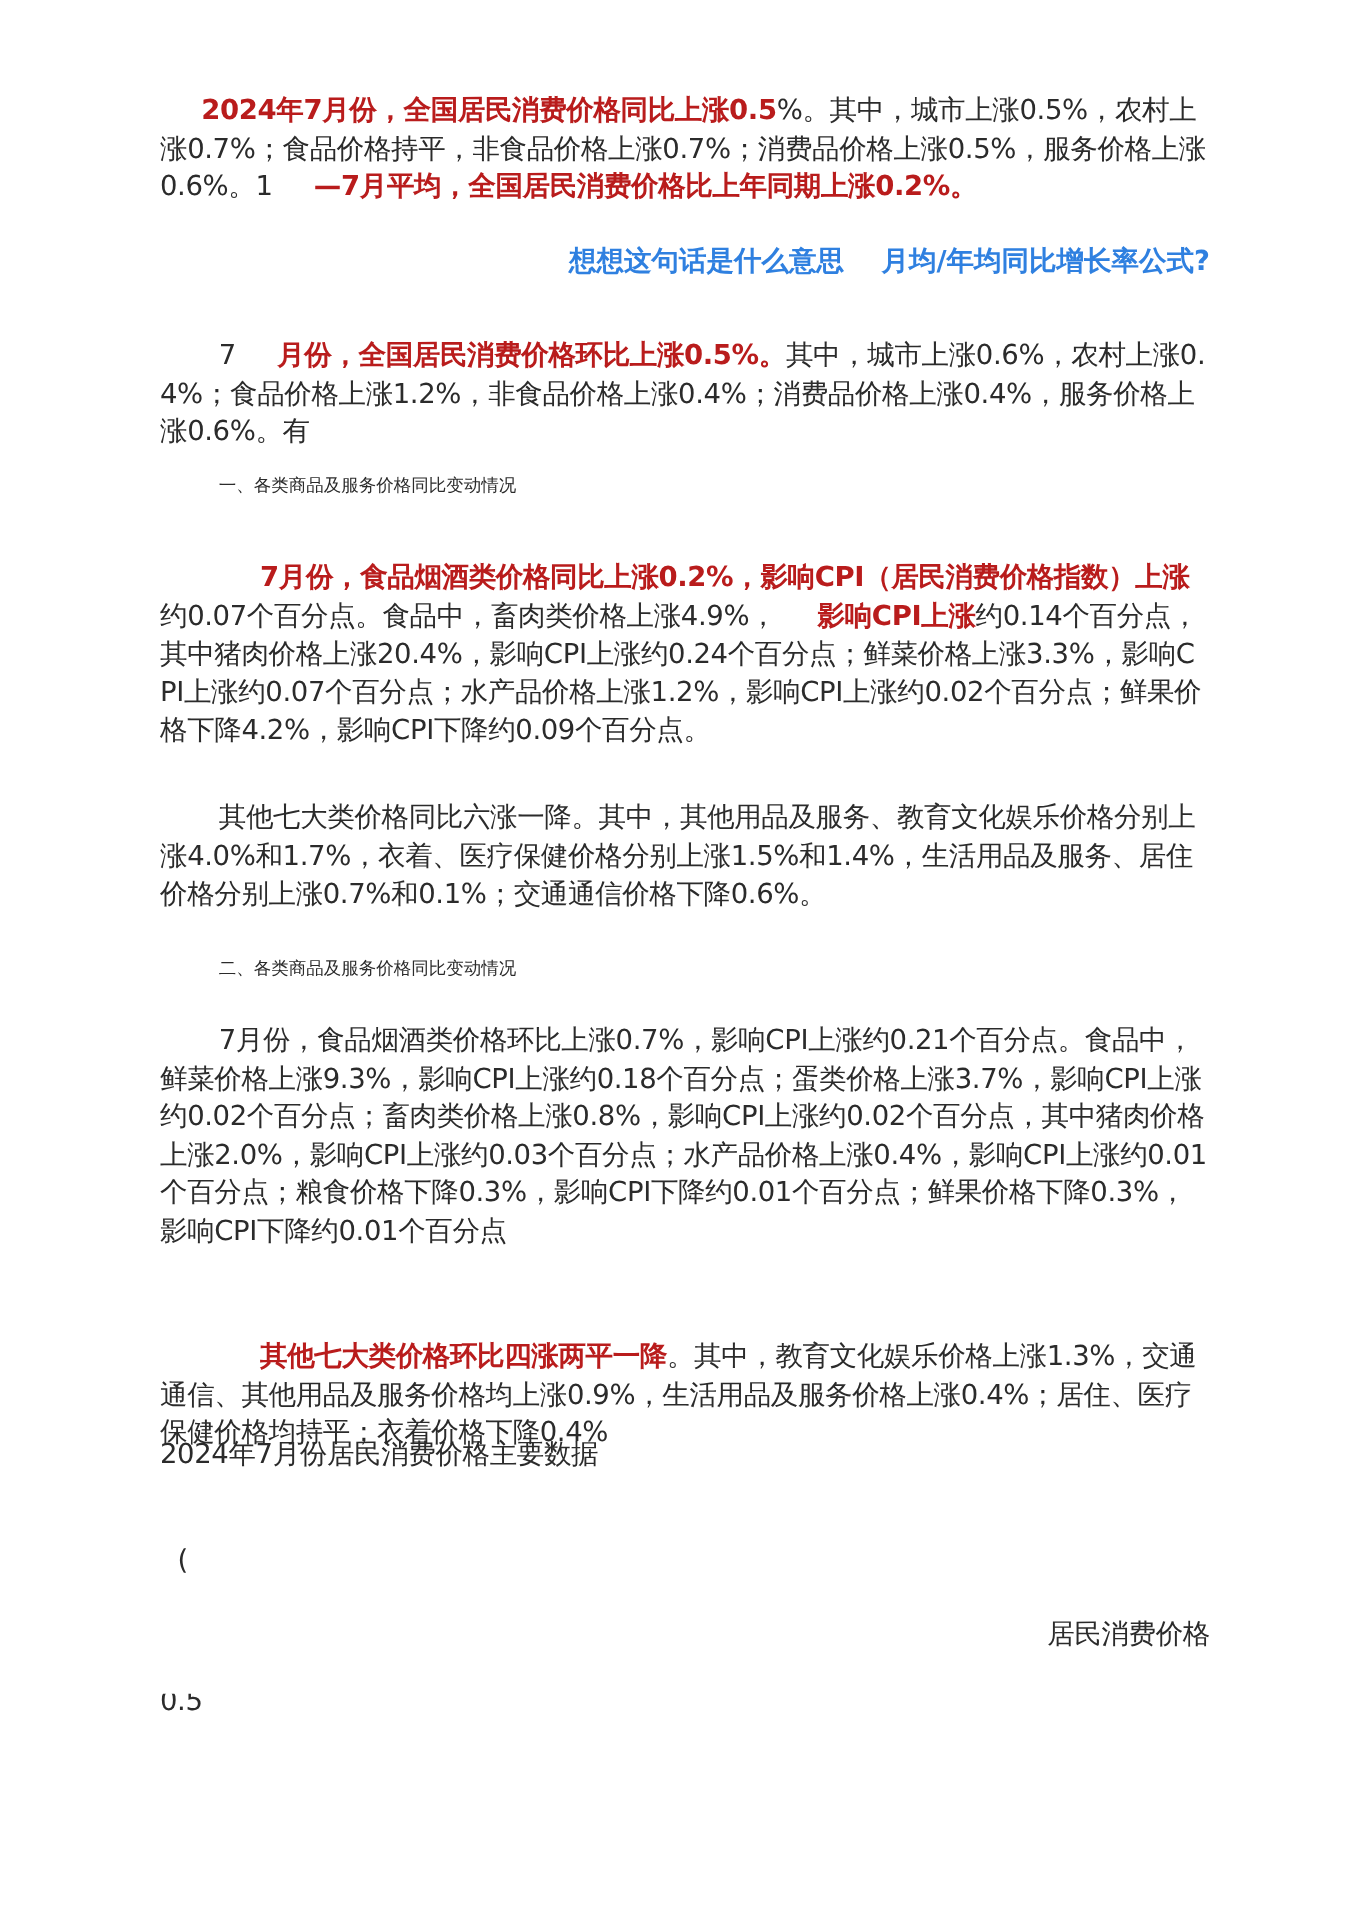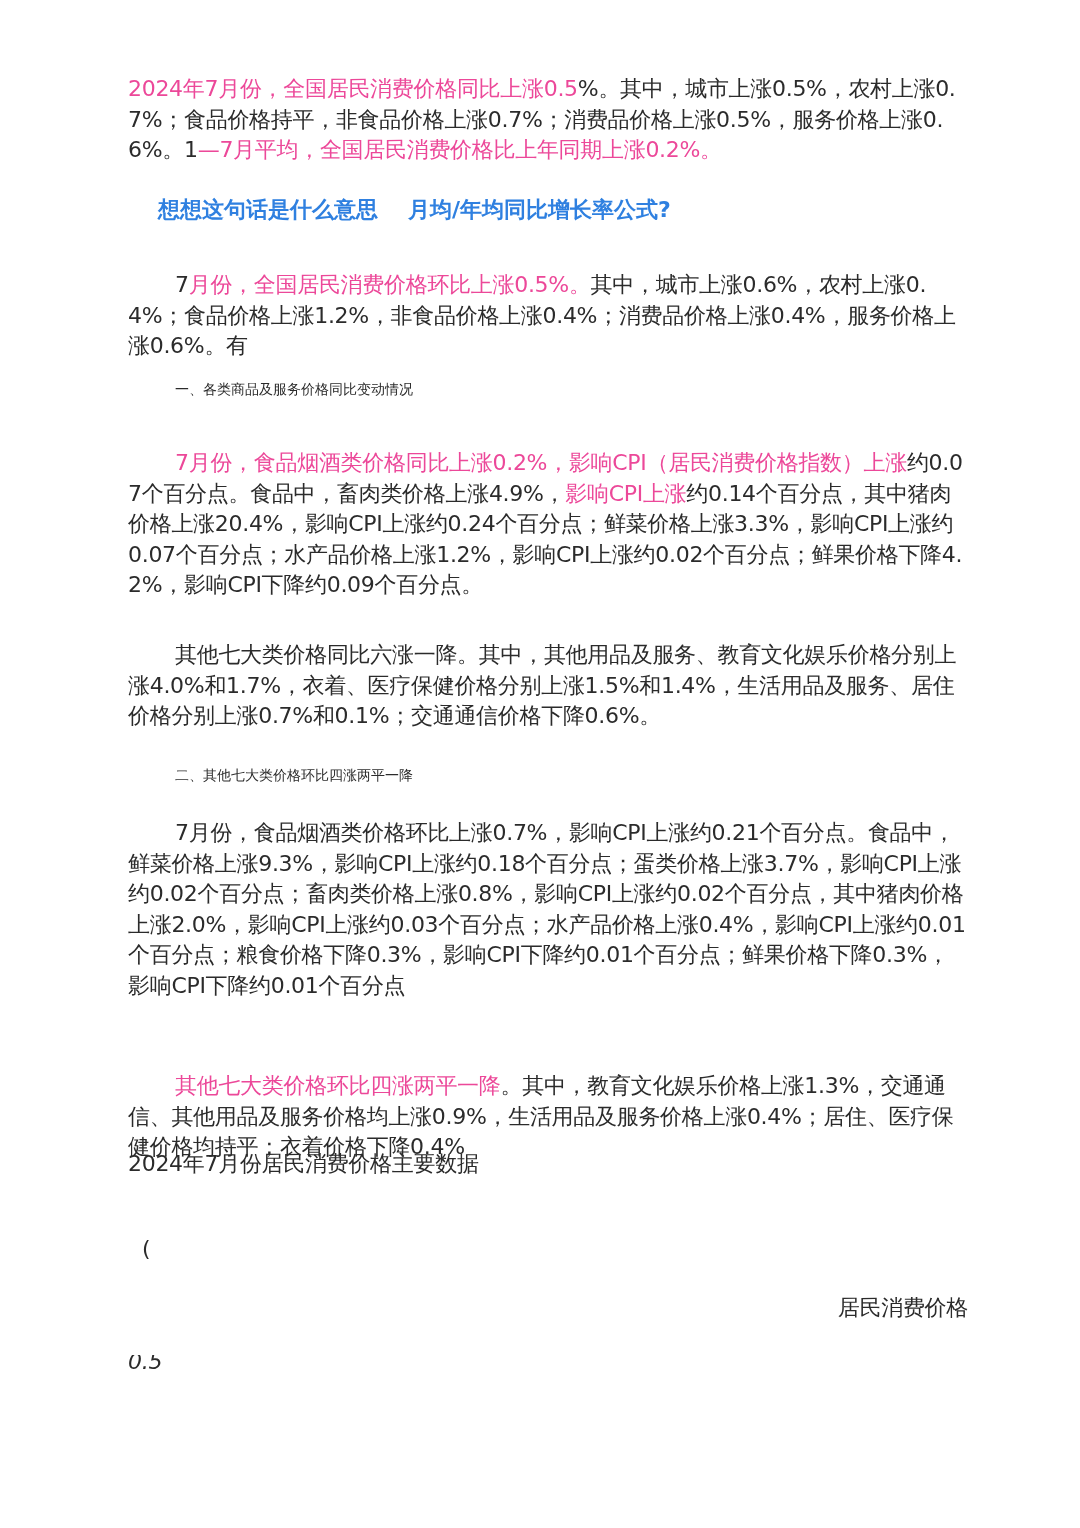--- a/index.html
+++ b/index.html
@@ -23,46 +23,46 @@
     }
     .p {
       font-size: 22px;
       line-height: 30.5px;
       margin: 0;
       letter-spacing: -0.3px;
       word-break: break-all;
     }
     .indent { text-indent: 47px; }
     .red {
-      color: #ec4899;
-      font-weight: normal;
+      color: #b91c1c;
+      font-weight: bold;
+      margin-left: 33px;
     }
     .blue {
       color: #2f80e0;
       font-weight: bold;
     }
     .question {
       font-size: 22px;
       line-height: 30px;
-      text-align: left;
+      text-align: right;
       margin: 0;
       padding-left: 30px;
     }
     .question span + span { margin-left: 30px; }
     .heading {
       font-size: 14px;
       line-height: 30px;
       margin: 0;
       padding-left: 47px;
     }
     .block { position: absolute; left: 0; width: 840px; }
     .clip-bottom {
       height: 16px;
       overflow: hidden;
-      font-style: italic;
     }
   </style>
 </head>
 <body>
 
 <div class="doc">
 
   <div class="block" style="top:0px;">
     <p class="p">
       <span class="red">2024年7月份，全国居民消费价格同比上涨0.5</span><span>%。其中，城市上涨0.5%，农村上涨0.7%；食品价格持平，非食品价格上涨0.7%；消费品价格上涨0.5%，服务价格上涨0.6%。1</span><span class="red">—7月平均，全国居民消费价格比上年同期上涨0.2%。</span>
@@ -89,21 +89,21 @@
     <p class="p indent">
       <span class="red">7月份，食品烟酒类价格同比上涨0.2%，影响CPI（居民消费价格指数）上涨</span><span>约0.07个百分点。食品中，畜肉类价格上涨4.9%，</span><span class="red">影响CPI上涨</span><span>约0.14个百分点，其中猪肉价格上涨20.4%，影响CPI上涨约0.24个百分点；鲜菜价格上涨3.3%，影响CPI上涨约0.07个百分点；水产品价格上涨1.2%，影响CPI上涨约0.02个百分点；鲜果价格下降4.2%，影响CPI下降约0.09个百分点。</span>
     </p>
   </div>
 
   <div class="block" style="top:566px;">
     <p class="p indent">其他七大类价格同比六涨一降。其中，其他用品及服务、教育文化娱乐价格分别上涨4.0%和1.7%，衣着、医疗保健价格分别上涨1.5%和1.4%，生活用品及服务、居住价格分别上涨0.7%和0.1%；交通通信价格下降0.6%。</p>
   </div>
 
   <div class="block" style="top:686px;">
-    <p class="heading">二、其他七大类价格环比四涨两平一降</p>
+    <p class="heading">二、各类商品及服务价格同比变动情况</p>
   </div>
 
   <div class="block" style="top:744px;">
     <p class="p indent">7月份，食品烟酒类价格环比上涨0.7%，影响CPI上涨约0.21个百分点。食品中，鲜菜价格上涨9.3%，影响CPI上涨约0.18个百分点；蛋类价格上涨3.7%，影响CPI上涨约0.02个百分点；畜肉类价格上涨0.8%，影响CPI上涨约0.02个百分点，其中猪肉价格上涨2.0%，影响CPI上涨约0.03个百分点；水产品价格上涨0.4%，影响CPI上涨约0.01个百分点；粮食价格下降0.3%，影响CPI下降约0.01个百分点；鲜果价格下降0.3%，影响CPI下降约0.01个百分点</p>
   </div>
 
   <div class="block" style="top:997px;">
     <p class="p indent">
       <span class="red">其他七大类价格环比四涨两平一降</span><span>。其中，教育文化娱乐价格上涨1.3%，交通通信、其他用品及服务价格均上涨0.9%，生活用品及服务价格上涨0.4%；居住、医疗保健价格均持平；衣着价格下降0.4%</span>
     </p>

